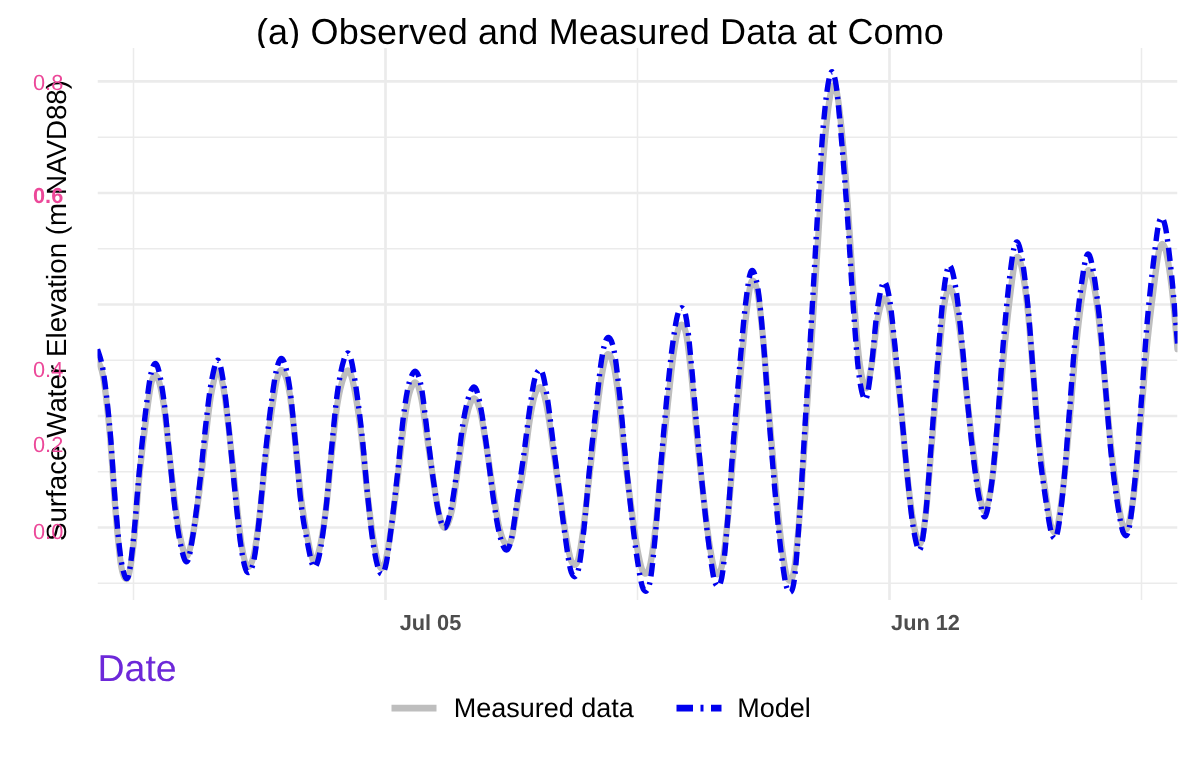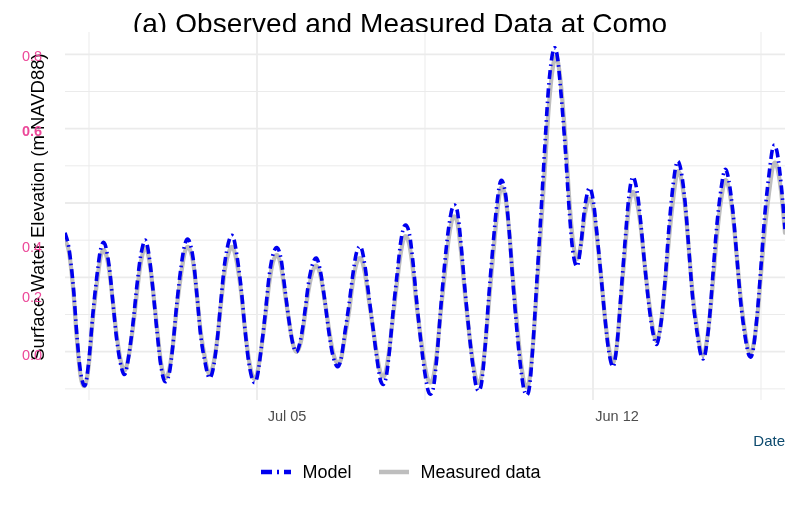--- a/index.html
+++ b/index.html
@@ -24,21 +24,21 @@
     background: #ffffff;
   }
 
   
   #chart-title {
     position: absolute;
     left: 0;
     top: 8px;
     width: 800px;
     text-align: center;
-    font-size: 28px;
+    font-size: 24px;
     color: #000000;
     letter-spacing: 0.1px;
   }
 
   
   #y-axis-title {
     position: absolute;
     left: -152px;
     top: 196px;
     width: 380px;
@@ -49,23 +49,23 @@
     transform-origin: center center;
     white-space: nowrap;
   }
 
   
   #x-axis-title {
     position: absolute;
     left: 65px;
     top: 432px;
     width: 720px;
-    text-align: right;
-    font-size: 15px;
-    color: #0c4a6e;
+    text-align: left;
+    font-size: 25px;
+    color: #6d28d9;
   }
 
   
   .y-tick-label {
     position: absolute;
     right: 0;
     width: 38px;
     text-align: left;
     font-size: 14.5px;
     color: #ec4899;
@@ -80,20 +80,21 @@
   }
 
   .x-tick-label {
     position: absolute;
     width: 80px;
     margin-left: -40px;
     text-align: center;
     font-size: 14.5px;
     color: #4d4d4d;
     top: 408px;
+    font-weight: bold;
   }
 
   
   #plot-panel {
     position: absolute;
     left: 65px;
     top: 32px;
     width: 720px;
     height: 368px;
     background: #ffffff;
@@ -177,25 +178,25 @@
           <path d="M0.00,200.73C0.64,203.21 2.48,206.92 3.84,215.60C5.20,224.27 6.80,237.90 8.16,252.77C9.52,267.64 10.72,289.94 12.00,304.81C13.28,319.68 14.48,333.93 15.84,341.98C17.20,350.03 18.80,355.61 20.16,353.13C21.52,350.65 22.72,338.88 24.00,327.11C25.28,315.34 26.48,296.75 27.84,282.51C29.20,268.26 30.80,252.77 32.16,241.62C33.52,230.46 34.72,220.55 36.00,215.60C37.28,210.64 38.48,208.78 39.84,211.88C41.20,214.98 42.80,224.27 44.16,234.18C45.52,244.09 46.72,258.96 48.00,271.35C49.28,283.74 50.48,297.99 51.84,308.53C53.20,319.06 54.80,328.97 56.16,334.55C57.52,340.12 58.72,343.84 60.00,341.98C61.28,340.12 62.48,332.07 63.84,323.39C65.20,314.72 66.80,301.71 68.16,289.94C69.52,278.17 70.72,263.92 72.00,252.77C73.28,241.62 74.48,230.46 75.84,223.03C77.20,215.60 78.80,208.16 80.16,208.16C81.52,208.16 82.72,214.98 84.00,223.03C85.28,231.08 86.48,243.47 87.84,256.48C89.20,269.49 90.80,288.08 92.16,301.09C93.52,314.10 94.72,326.49 96.00,334.55C97.28,342.60 98.48,348.18 99.84,349.41C101.20,350.65 102.80,348.18 104.16,341.98C105.52,335.78 106.72,324.01 108.00,312.24C109.28,300.47 110.48,284.36 111.84,271.35C113.20,258.34 114.80,244.09 116.16,234.18C117.52,224.27 118.72,216.22 120.00,211.88C121.28,207.54 122.48,205.68 123.84,208.16C125.20,210.64 126.80,217.45 128.16,226.75C129.52,236.04 130.72,250.91 132.00,263.92C133.28,276.93 134.48,293.66 135.84,304.81C137.20,315.96 138.80,324.01 140.16,330.83C141.52,337.64 142.72,344.46 144.00,345.70C145.28,346.94 146.48,344.46 147.84,338.26C149.20,332.07 150.80,320.30 152.16,308.53C153.52,296.75 154.72,280.65 156.00,267.64C157.28,254.63 158.48,240.38 159.84,230.46C161.20,220.55 162.80,212.50 164.16,208.16C165.52,203.82 166.72,201.97 168.00,204.44C169.28,206.92 170.48,214.36 171.84,223.03C173.20,231.70 174.80,244.09 176.16,256.48C177.52,268.88 178.72,284.98 180.00,297.37C181.28,309.76 182.48,322.15 183.84,330.83C185.20,339.50 186.80,346.94 188.16,349.41C189.52,351.89 190.72,350.65 192.00,345.70C193.28,340.74 194.48,330.21 195.84,319.68C197.20,309.14 198.80,294.90 200.16,282.51C201.52,270.11 202.72,255.25 204.00,245.33C205.28,235.42 206.48,227.99 207.84,223.03C209.20,218.07 210.80,214.98 212.16,215.60C213.52,216.22 214.72,219.93 216.00,226.75C217.28,233.56 218.48,245.95 219.84,256.48C221.20,267.02 222.80,280.65 224.16,289.94C225.52,299.23 226.72,307.29 228.00,312.24C229.28,317.20 230.48,320.92 231.84,319.68C233.20,318.44 234.80,311.62 236.16,304.81C237.52,297.99 238.72,288.08 240.00,278.79C241.28,269.49 242.48,257.10 243.84,249.05C245.20,241.00 246.80,234.18 248.16,230.46C249.52,226.75 250.72,224.89 252.00,226.75C253.28,228.61 254.48,234.18 255.84,241.62C257.20,249.05 258.80,261.44 260.16,271.35C261.52,281.27 262.72,292.42 264.00,301.09C265.28,309.76 266.48,317.82 267.84,323.39C269.20,328.97 270.80,333.93 272.16,334.55C273.52,335.16 274.72,332.69 276.00,327.11C277.28,321.54 278.48,310.38 279.84,301.09C281.20,291.80 282.80,281.27 284.16,271.35C285.52,261.44 286.72,250.29 288.00,241.62C289.28,232.94 290.48,223.65 291.84,219.31C293.20,214.98 294.80,213.12 296.16,215.60C297.52,218.07 298.72,226.13 300.00,234.18C301.28,242.24 302.48,253.39 303.84,263.92C305.20,274.45 306.80,286.84 308.16,297.37C309.52,307.91 310.72,318.44 312.00,327.11C313.28,335.78 314.48,345.70 315.84,349.41C317.20,353.13 318.80,353.75 320.16,349.41C321.52,345.08 322.72,334.55 324.00,323.39C325.28,312.24 326.48,296.13 327.84,282.51C329.20,268.88 330.80,254.01 332.16,241.62C333.52,229.23 334.72,216.22 336.00,208.16C337.28,200.11 338.48,194.53 339.84,193.29C341.20,192.05 342.80,194.53 344.16,200.73C345.52,206.92 346.72,218.69 348.00,230.46C349.28,242.24 350.48,257.72 351.84,271.35C353.20,284.98 354.80,300.47 356.16,312.24C357.52,324.01 358.72,333.93 360.00,341.98C361.28,350.03 362.48,358.09 363.84,360.57C365.20,363.04 366.80,363.04 368.16,356.85C369.52,350.65 370.72,337.02 372.00,323.39C373.28,309.76 374.48,291.18 375.84,275.07C377.20,258.96 378.80,240.38 380.16,226.75C381.52,213.12 382.72,201.97 384.00,193.29C385.28,184.62 386.48,177.19 387.84,174.71C389.20,172.23 390.80,172.23 392.16,178.42C393.52,184.62 394.72,198.87 396.00,211.88C397.28,224.89 398.48,241.62 399.84,256.48C401.20,271.35 402.80,288.08 404.16,301.09C405.52,314.10 406.72,325.25 408.00,334.55C409.28,343.84 410.48,353.75 411.84,356.85C413.20,359.95 414.80,359.95 416.16,353.13C417.52,346.32 418.72,330.83 420.00,315.96C421.28,301.09 422.48,281.27 423.84,263.92C425.20,246.57 426.80,227.37 428.16,211.88C429.52,196.39 430.72,181.52 432.00,170.99C433.28,160.46 434.48,150.55 435.84,148.69C437.20,146.83 438.80,151.78 440.16,159.84C441.52,167.89 442.72,182.14 444.00,197.01C445.28,211.88 446.48,231.70 447.84,249.05C449.20,266.40 450.80,286.22 452.16,301.09C453.52,315.96 454.72,328.35 456.00,338.26C457.28,348.18 458.48,357.47 459.84,360.57C461.20,363.66 462.80,364.90 464.16,356.85C465.52,348.79 466.72,330.21 468.00,312.24C469.28,294.28 470.48,271.35 471.84,249.05C473.20,226.75 474.80,201.35 476.16,178.42C477.52,155.50 478.72,132.58 480.00,111.52C481.28,90.45 482.48,67.53 483.84,52.04C485.20,36.55 486.80,23.54 488.16,18.59C489.52,13.63 490.72,15.49 492.00,22.30C493.28,29.12 494.48,43.99 495.84,59.47C497.20,74.96 498.80,96.03 500.16,115.23C501.52,134.44 502.72,157.36 504.00,174.71C505.28,192.05 506.48,209.40 507.84,219.31C509.20,229.23 510.80,235.42 512.16,234.18C513.52,232.94 514.72,221.79 516.00,211.88C517.28,201.97 518.48,184.00 519.84,174.71C521.20,165.41 522.80,157.36 524.16,156.12C525.52,154.88 526.72,159.84 528.00,167.27C529.28,174.71 530.48,187.72 531.84,200.73C533.20,213.74 534.80,231.08 536.16,245.33C537.52,259.58 538.72,273.83 540.00,286.22C541.28,298.61 542.48,311.62 543.84,319.68C545.20,327.73 546.80,335.78 548.16,334.55C549.52,333.31 550.72,324.01 552.00,312.24C553.28,300.47 554.48,281.27 555.84,263.92C557.20,246.57 558.80,224.89 560.16,208.16C561.52,191.43 562.72,174.09 564.00,163.56C565.28,153.02 566.48,145.59 567.84,144.97C569.20,144.35 570.80,151.78 572.16,159.84C573.52,167.89 574.72,180.90 576.00,193.29C577.28,205.68 578.48,220.55 579.84,234.18C581.20,247.81 582.80,263.92 584.16,275.07C585.52,286.22 586.72,294.90 588.00,301.09C589.28,307.29 590.48,314.10 591.84,312.24C593.20,310.38 594.80,300.47 596.16,289.94C597.52,279.41 598.72,264.54 600.00,249.05C601.28,233.56 602.48,213.12 603.84,197.01C605.20,180.90 606.80,163.56 608.16,152.40C609.52,141.25 610.72,132.58 612.00,130.10C613.28,127.62 614.48,130.72 615.84,137.54C617.20,144.35 618.80,157.36 620.16,170.99C621.52,184.62 622.72,203.21 624.00,219.31C625.28,235.42 626.48,254.01 627.84,267.64C629.20,281.27 630.80,291.80 632.16,301.09C633.52,310.38 634.72,319.68 636.00,323.39C637.28,327.11 638.48,328.97 639.84,323.39C641.20,317.82 642.80,303.57 644.16,289.94C645.52,276.31 646.72,257.72 648.00,241.62C649.28,225.51 650.48,207.54 651.84,193.29C653.20,179.04 654.80,165.41 656.16,156.12C657.52,146.83 658.72,138.77 660.00,137.54C661.28,136.30 662.48,141.25 663.84,148.69C665.20,156.12 666.80,169.13 668.16,182.14C669.52,195.15 670.72,211.88 672.00,226.75C673.28,241.62 674.48,258.34 675.84,271.35C677.20,284.36 678.80,296.13 680.16,304.81C681.52,313.48 682.72,320.92 684.00,323.39C685.28,325.87 686.48,326.49 687.84,319.68C689.20,312.86 690.80,296.75 692.16,282.51C693.52,268.26 694.72,250.91 696.00,234.18C697.28,217.45 698.48,197.63 699.84,182.14C701.20,166.65 702.80,152.40 704.16,141.25C705.52,130.10 706.72,118.95 708.00,115.23C709.28,111.52 710.48,112.75 711.84,118.95C713.20,125.14 714.80,139.39 716.16,152.40C717.52,165.41 719.36,189.58 720.00,197.01" fill="none" stroke="#0000ee" stroke-width="3.6" stroke-linecap="butt" stroke-linejoin="round" stroke-dasharray="9 4 1.6 4"></path>
         </g>
     </svg>
   </div>
 
   <div id="x-axis-title">Date</div>
 
   <div id="legend">
     <div class="legend-item">
       <svg class="legend-key" viewBox="0 0 34 18">
+        <line x1="2" y1="9" x2="32" y2="9" stroke="#bebebe" stroke-width="4.5" stroke-linecap="butt"></line>
+      </svg>
+      <span class="legend-label">Measured data</span>
+    </div>
+    <div class="legend-item">
+      <svg class="legend-key" viewBox="0 0 34 18">
         <line x1="2" y1="9" x2="32" y2="9" stroke="#0000ee" stroke-width="4.5" stroke-dasharray="11 5 2 5" stroke-linecap="butt"></line>
       </svg>
       <span class="legend-label">Model</span>
     </div>
-    <div class="legend-item">
-      <svg class="legend-key" viewBox="0 0 34 18">
-        <line x1="2" y1="9" x2="32" y2="9" stroke="#bebebe" stroke-width="4.5" stroke-linecap="butt"></line>
-      </svg>
-      <span class="legend-label">Measured data</span>
-    </div>
   </div>
 
 </div>
 
 </body></html>

